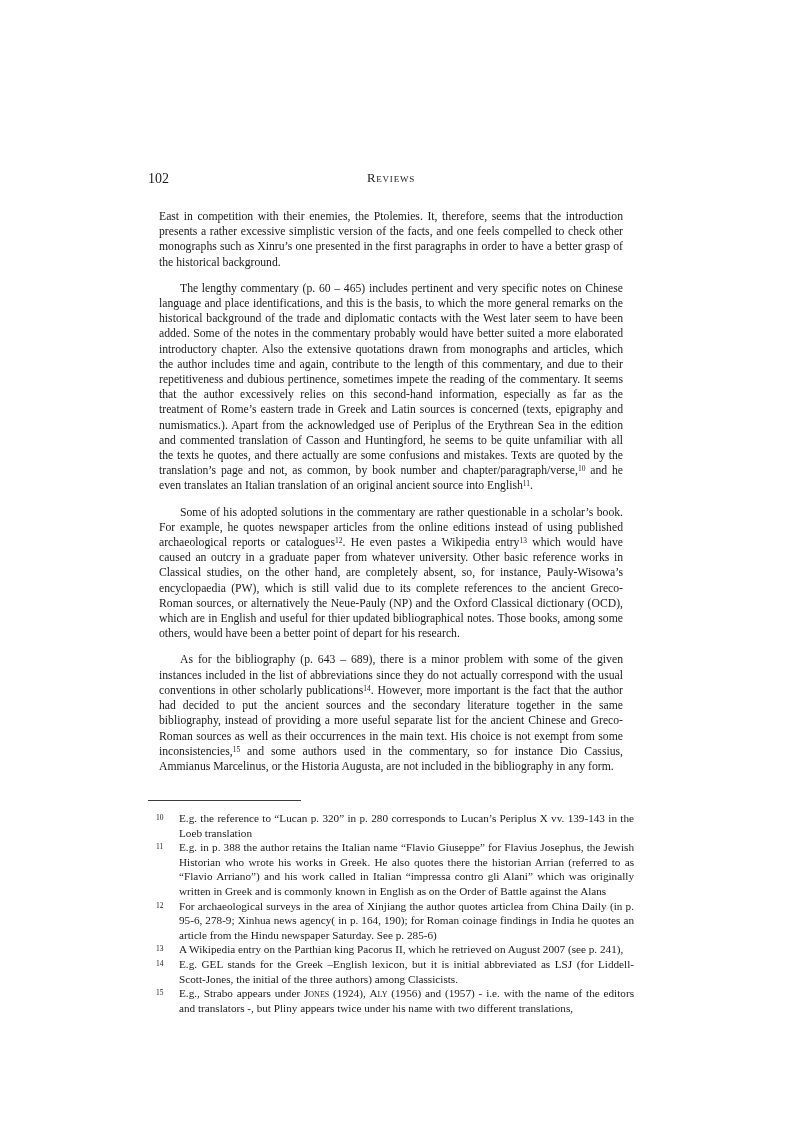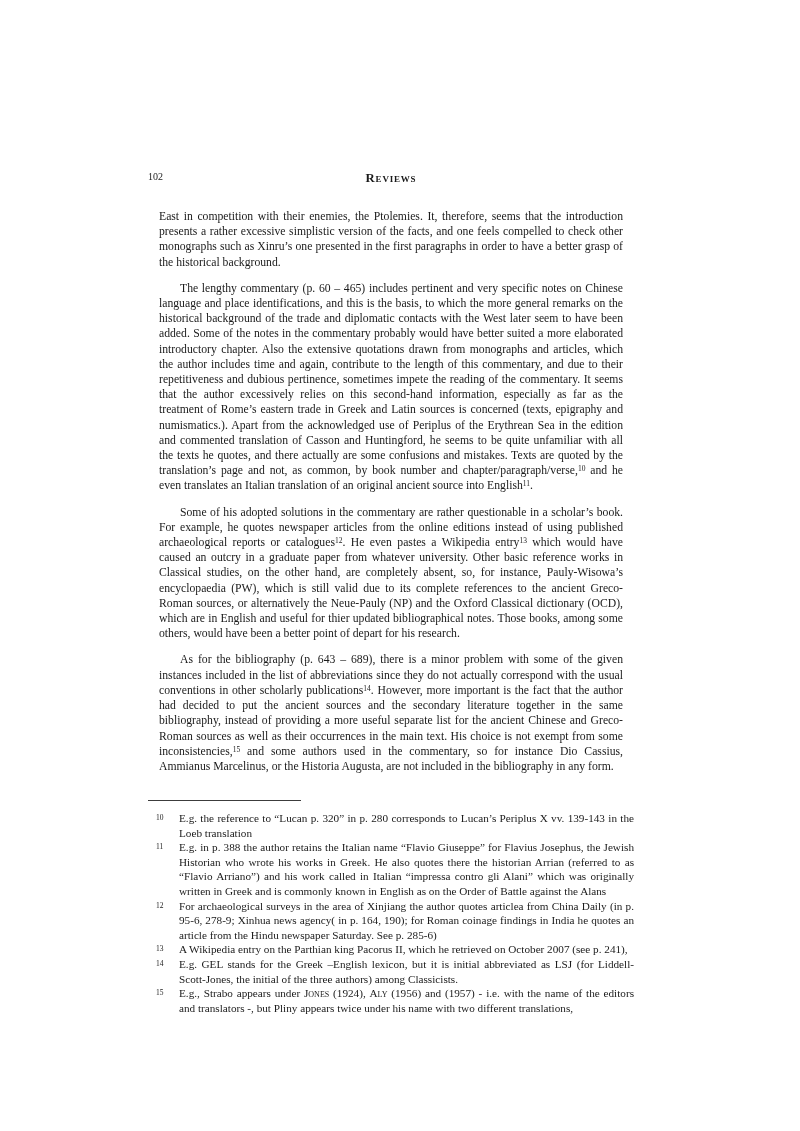--- a/index.html
+++ b/index.html
@@ -24,29 +24,28 @@
   }
   .page-header {
     position: relative;
     height: 16px;
     margin-bottom: 22px;
   }
   .page-number {
     position: absolute;
     left: 0;
     top: 0;
-    font-size: 10px;
+    font-size: 14px;
   }
   .running-head {
     display: block;
     text-align: center;
     font-size: 12.8px;
     font-variant: small-caps;
     letter-spacing: 0.8px;
-    font-weight: bold;
   }
   .para {
     margin: 11px;
     text-align: justify;
     font-size: 11.7px;
     line-height: 15.2px;
   }
   .para.indent { text-indent: 21px; }
   .italic { }
   .smallcaps { font-variant: small-caps; }
@@ -92,18 +91,18 @@
         <p class="para"><span>East in competition with their enemies, the Ptolemies. It, therefore, seems that the introduction presents a rather excessive simplistic version of the facts, and one feels compelled to check other monographs such as Xinru’s one presented in the first paragraphs in order to have a better grasp of the historical background.</span></p>
         <p class="para indent"><span>The lengthy commentary (p. 60 – 465) includes pertinent and very specific notes on Chinese language and place identifications, and this is the basis, to which the more general remarks on the historical background of the trade and diplomatic contacts with the West later seem to have been added. Some of the notes in the commentary probably would have better suited a more elaborated introductory chapter. Also the extensive quotations drawn from monographs and articles, which the author includes time and again, contribute to the length of this commentary, and due to their repetitiveness and dubious pertinence, sometimes impete the reading of the commentary. It seems that the author excessively relies on this second-hand information, especially as far as the treatment of Rome’s eastern trade in Greek and Latin sources is concerned (texts, epigraphy and numismatics.). Apart from the acknowledged use of </span><span class="italic">Periplus of the Erythrean Sea</span><span> in the edition and commented translation of Casson and Huntingford, he seems to be quite unfamiliar with all the texts he quotes, and there actually are some confusions and mistakes. Texts are quoted by the translation’s page and not, as common, by book number and chapter/paragraph/verse,</span><sup class="fn-ref">10</sup><span> and he even translates an Italian translation of an original ancient source into English</span><sup class="fn-ref">11</sup><span>.</span></p>
         <p class="para indent"><span>Some of his adopted solutions in the commentary are rather questionable in a scholar’s book. For example, he quotes newspaper articles from the online editions instead of using published archaeological reports or catalogues</span><sup class="fn-ref">12</sup><span>. He even pastes a Wikipedia entry</span><sup class="fn-ref">13</sup><span> which would have caused an outcry in a graduate paper from whatever university. Other basic reference works in Classical studies, on the other hand, are completely absent, so, for instance, Pauly-Wisowa’s encyclopaedia (</span><span class="italic">PW</span><span>), which is still valid due to its complete references to the ancient Greco-Roman sources, or alternatively the Neue-Pauly (</span><span class="italic">NP</span><span>) and the Oxford Classical dictionary (</span><span class="italic">OCD</span><span>), which are in English and useful for thier updated bibliographical notes. Those books, among some others, would have been a better point of depart for his research.</span></p>
         <p class="para indent"><span>As for the bibliography (p. 643 – 689), there is a minor problem with some of the given instances included in the list of abbreviations since they do not actually correspond with the usual conventions in other scholarly publications</span><sup class="fn-ref">14</sup><span>. However, more important is the fact that the author had decided to put the ancient sources and the secondary literature together in the same bibliography, instead of providing a more useful separate list for the ancient Chinese and Greco-Roman sources as well as their occurrences in the main text. His choice is not exempt from some inconsistencies,</span><sup class="fn-ref">15</sup><span> and some authors used in the commentary, so for instance Dio Cassius, Ammianus Marcelinus, or the Historia Augusta, are not included in the bibliography in any form.</span></p>
       </main>
     <div class="footnote-rule"></div>
     <section class="footnotes">
         <div class="footnote"><span class="fn-num">10</span><span>E.g. the reference to “Lucan p. 320” in p. 280 corresponds to Lucan’s </span><span class="italic">Periplus</span><span> X vv. 139-143 in the Loeb translation</span></div>
         <div class="footnote"><span class="fn-num">11</span><span>E.g. in p. 388 the author retains the Italian name “Flavio Giuseppe” for Flavius Josephus, the Jewish Historian who wrote his works in Greek. He also quotes there the historian Arrian (referred to as “Flavio Arriano”) and his work called in Italian “impressa contro gli Alani” which was originally written in Greek and is commonly known in English as </span><span class="italic">on the Order of Battle against the Alans</span></div>
         <div class="footnote"><span class="fn-num">12</span><span>For archaeological surveys in the area of Xinjiang the author quotes articlea from China Daily (in p. 95-6, 278-9; Xinhua news agency( in p. 164, 190); for Roman coinage findings in India he quotes an article from the </span><span class="italic">Hindu newspaper Saturday.</span><span> See p. 285-6)</span></div>
-        <div class="footnote"><span class="fn-num">13</span><span>A Wikipedia entry on the Parthian king Pacorus II, which he retrieved on October 2007 (see p. 241),</span></div>
+        <div class="footnote"><span class="fn-num">13</span><span>A Wikipedia entry on the Parthian king Pacorus II, which he retrieved on August 2007 (see p. 241),</span></div>
         <div class="footnote"><span class="fn-num">14</span><span class="italic">E.g. GEL</span><span> stands for the Greek –English lexicon, but it is initial abbreviated as </span><span class="italic">LSJ</span><span> (for Liddell- Scott-Jones, the initial of the three authors) among Classicists.</span></div>
         <div class="footnote"><span class="fn-num">15</span><span class="italic">E.g.</span><span>, Strabo appears under </span><span class="smallcaps">Jones</span><span> (1924), </span><span class="smallcaps">Aly</span><span> (1956) and (1957) - </span><span class="italic">i.e.</span><span> with the name of the editors and translators -, but Pliny appears twice under his name with two different translations,</span></div>
       </section>
   </div>
 </div>
 
 </body></html>

